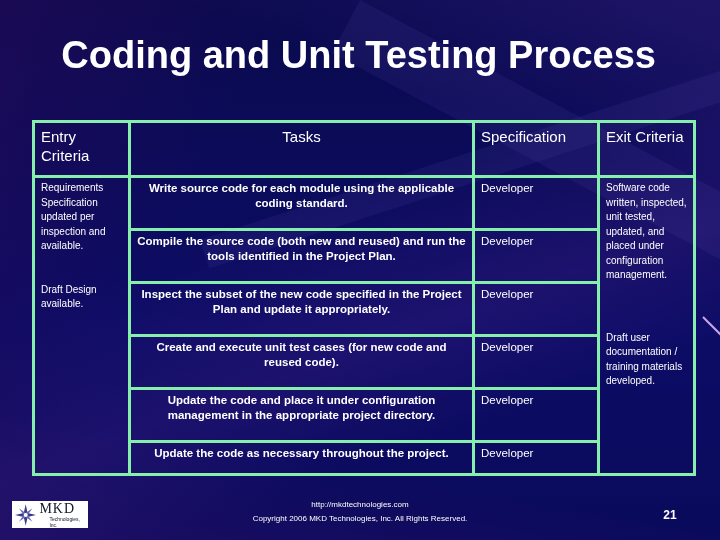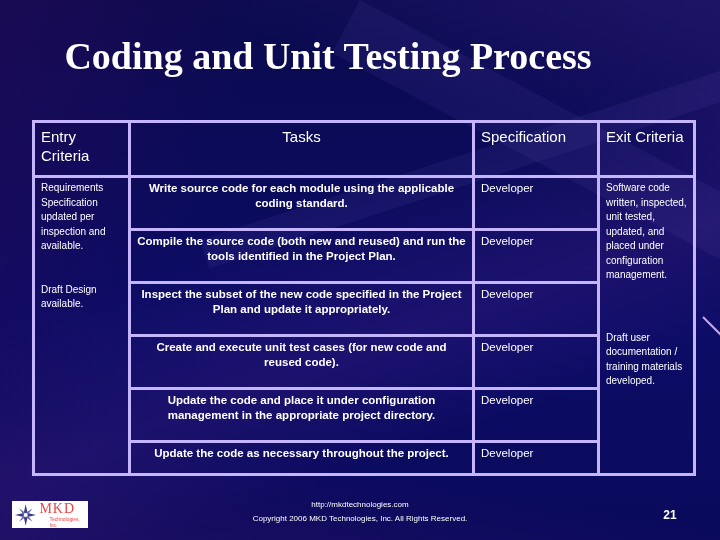--- a/index.html
+++ b/index.html
@@ -17,31 +17,31 @@
       linear-gradient(200deg, rgba(70,40,150,0.35) 0%, rgba(11,11,94,0) 25%),
       linear-gradient(10deg, rgba(60,20,110,0.35) 0%, rgba(11,11,94,0) 20%),
       linear-gradient(180deg, #0a0a4e 0%, #0c0c66 60%, #0a0a5c 100%);
   }
   .ray { position:absolute; background:rgba(120,100,200,0.10); transform-origin:left top; }
   .deco-line {
     position:absolute; left:703px; top:316px; width:26px; height:2px;
     background:#c9a6e8; transform:rotate(45deg); transform-origin:left center;
   }
   .title {
-    position:absolute; left:0; top:34px; width:656px; text-align:center;
-    font-size:38px; font-weight:bold; color:#ffffff; letter-spacing:0px;font-family:Liberation Serif, serif;
+    position:absolute; left:0; top:34px; width:656px; text-align:right;
+    font-size:38px; font-weight:bold; color:#ffffff; letter-spacing:0px;
   }
   table.proc {
     position:absolute; left:32px; top:120px;
     width:661px; height:356px;
     border-collapse:collapse;
     table-layout:fixed;
   }
   table.proc td {
-    border:3px solid #c4b5fd;
+    border:3px solid #86efac;
     vertical-align:top;
     padding:3px 6px;
     font-size:11.5px;
     line-height:14.5px;
   }
   table.proc tr.head td {
     font-size:15px; line-height:19px; height:45px; padding-top:4px;
   }
   table.proc tr.head td.tasks-h { text-align:center; }
   table.proc td.task { font-weight:bold; font-size:11.5px;text-align:center; }
@@ -59,21 +59,21 @@
   }
   .page-num {
     position:absolute; left:650px; top:508px; width:40px; text-align:center;
     font-size:12px; font-weight:bold;
   }
   .logo {
     position:absolute; left:12px; top:501px; width:76px; height:27px;
     background:#ffffff; display:flex; align-items:center;
   }
   .logo .star { width:22px; height:22px; margin-left:3px; }
-  .logo .txt { margin-left:3px; color:#ef4444; }
+  .logo .txt { margin-left:3px; color:#0f172a; }
   .logo .mkd { font-family:"Liberation Serif", serif; font-size:14px; line-height:14px; letter-spacing:1px; }
   .logo .sub { font-size:5px; line-height:6px; margin-left:10px; }
 </style>
 </head>
 <body>
 
 <div class="bg"></div>
 <div class="ray" style="left:360px;top:0;width:520px;height:60px;transform:rotate(28deg);"></div>
 <div class="ray" style="left:200px;top:240px;width:600px;height:30px;transform:rotate(-18deg);"></div>
 <div class="deco-line"></div>

